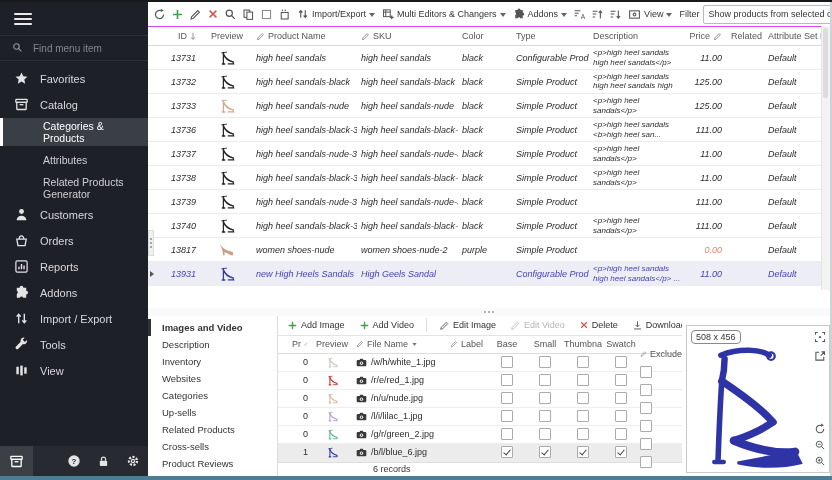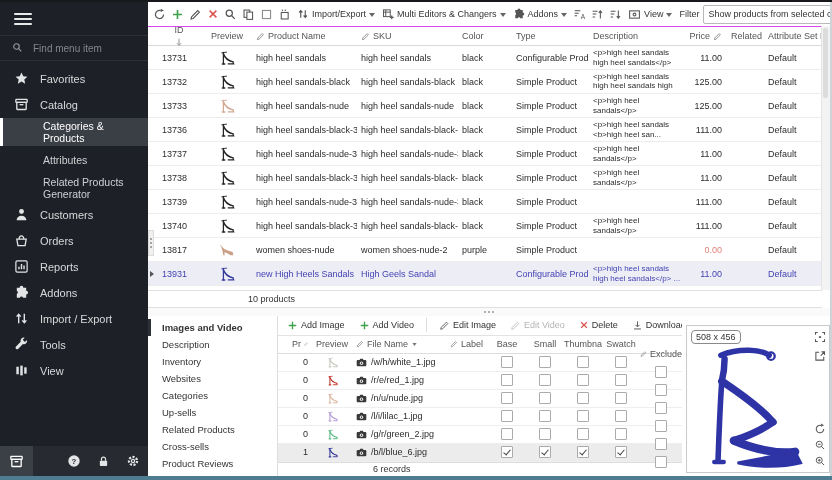--- a/index.html
+++ b/index.html
@@ -32,31 +32,31 @@
   .tri{width:0;height:0;border:3px solid transparent;border-top:4px solid #666;margin-top:4px;display:inline-block;}
   .flabel{padding:0 3px;color:#333;}
   .fselect{width:166px;height:17px;border:1px solid #b9b9b9;border-radius:2px;display:flex;align-items:center;justify-content:space-between;padding:0 4px;cursor:pointer;flex:0 0 auto;overflow:hidden;}
   .fselect span{overflow:hidden;white-space:nowrap;}
 
   
   .grid-head{display:flex;height:18px;align-items:center;border-bottom:1px solid #d9d9d9;color:#555;font-size:9px;}
   .grid-head .gc{display:flex;align-items:center;gap:3px;cursor:pointer;}
   .gc{box-sizing:border-box;padding-left:4px;overflow:hidden;white-space:nowrap;}
   .w-mk{width:10px;padding-left:2px;}
-  .w-id{width:44px;text-align:left;padding-right:6px;justify-content:flex-end;display:flex;flex-direction:column;}
+  .w-id{width:44px;text-align:center;padding-right:6px;justify-content:flex-end;display:flex;}
   .w-pv{width:50px;display:flex;justify-content:center;padding-left:0;}
   .w-nm{width:105px;}
   .w-sku{width:101px;}
   .w-col{width:54px;}
   .w-ty{width:77px;}
   .w-de{width:93px;}
   .w-pr{width:45px;text-align:right;padding-right:5px;justify-content:flex-end;display:flex;}
   .w-wt{width:37px;}
   .w-at{width:60px;}
-  .grid-body .grow{display:flex;align-items:center;height:23px;border-bottom:1px solid #ececec;font-size:9px;color:#2c2c2c;cursor:pointer;}
+  .grid-body .grow{display:flex;align-items:center;height:23px;border-bottom:1px solid #ececec;font-size:9px;color:#2c2c2c;cursor:pointer;font-style:italic;}
   .grow.selected{background:#ededf6;color:#4444b3;}
   .grow .desc{font-size:8px;line-height:9.5px;white-space:normal;max-height:20px;}
   .grow .red{color:#e0837a;}
   .mkt{width:0;height:0;border:3px solid transparent;display:inline-block;}
   .grow.selected .mkt{border-left:4px solid #555;}
   .shoe{width:18px;height:18px;}
   .shoe-p{display:none;}
   .grow.pump .shoe-p{display:block;}
   .vsb{position:absolute;right:0;top:24px;height:264px;width:8px;background:#f3f3f3;border-left:1px solid #e4e4e4;}
   .vsb i{display:block;margin:2px 1px;width:5px;height:70px;background:#dcdcdc;border-radius:2px;}
@@ -79,21 +79,21 @@
   .ibar .dis{color:#b5b5b5;}
   .vsep{width:1px;height:14px;background:#ddd;margin:0 2px;flex:0 0 auto;}
   .igrid-head{display:flex;height:17px;align-items:center;font-size:9px;color:#555;border-bottom:1px solid #ddd;}
   .igrid-head .gc{display:flex;align-items:center;gap:3px;cursor:pointer;}
   .b-mk{width:10px;padding-left:2px;}
   .b-pr{width:24px;justify-content:flex-end;display:flex;padding-right:4px;}
   .b-pv{width:40px;display:flex;justify-content:center;padding-left:0;}
   .b-fn{width:94px;display:flex;align-items:center;gap:4px;}
   .b-lb{width:42px;}
   .b-ck{width:38px;display:flex;justify-content:center;padding-left:0;}
-  .b-ex{width:42px;display:flex;justify-content:center;padding-left:0;margin-top:20px;}
+  .b-ex{width:42px;display:flex;justify-content:space-between;padding-left:0;margin-top:20px;}
   .irow{display:flex;align-items:center;height:17px;border-bottom:1px solid #eee;font-size:9px;color:#2c2c2c;cursor:pointer;}
   .irow.selected{background:#ececec;}
   .irow .shoe{width:13px;height:13px;}
   .cb{width:10px;height:10px;border:1px solid #ababab;background:#fff;display:inline-block;position:relative;border-radius:1px;}
   .cb.on::after{content:"";position:absolute;left:2.5px;top:0.5px;width:3px;height:6px;border:solid #444;border-width:0 1.5px 1.5px 0;transform:rotate(40deg);}
   .istatus{height:17px;border-top:1px solid #ddd;display:flex;align-items:center;font-size:9px;color:#333;padding-left:95px;background:#fff;margin-top:auto;}
 
   .preview-panel{position:absolute;left:538px;top:9px;bottom:3px;width:144px;border:1px solid #c9c9c9;background:#fff;box-sizing:border-box;}
   .dim-badge{position:absolute;left:4px;top:4px;border:1px solid #8a8a8a;border-radius:4px;padding:1px 4px;font-size:9px;color:#333;background:#fff;z-index:2;}
   .pp-top{position:absolute;right:3px;top:5px;display:flex;flex-direction:column;gap:7px;z-index:2;}
@@ -623,23 +623,20 @@
 
     <div class="vsb">
         <i></i>
       </div>
     <div class="vhandle">
         <i></i>
         <i></i>
         <i></i>
       </div>
 
-    <div class="statusbar">
-      <span>10 products</span>
-    </div>
 
     <div class="hsplit">
         <i></i>
         <i></i>
         <i></i>
       </div>
 
     <div class="bottom">
 
       <div class="tabs">

